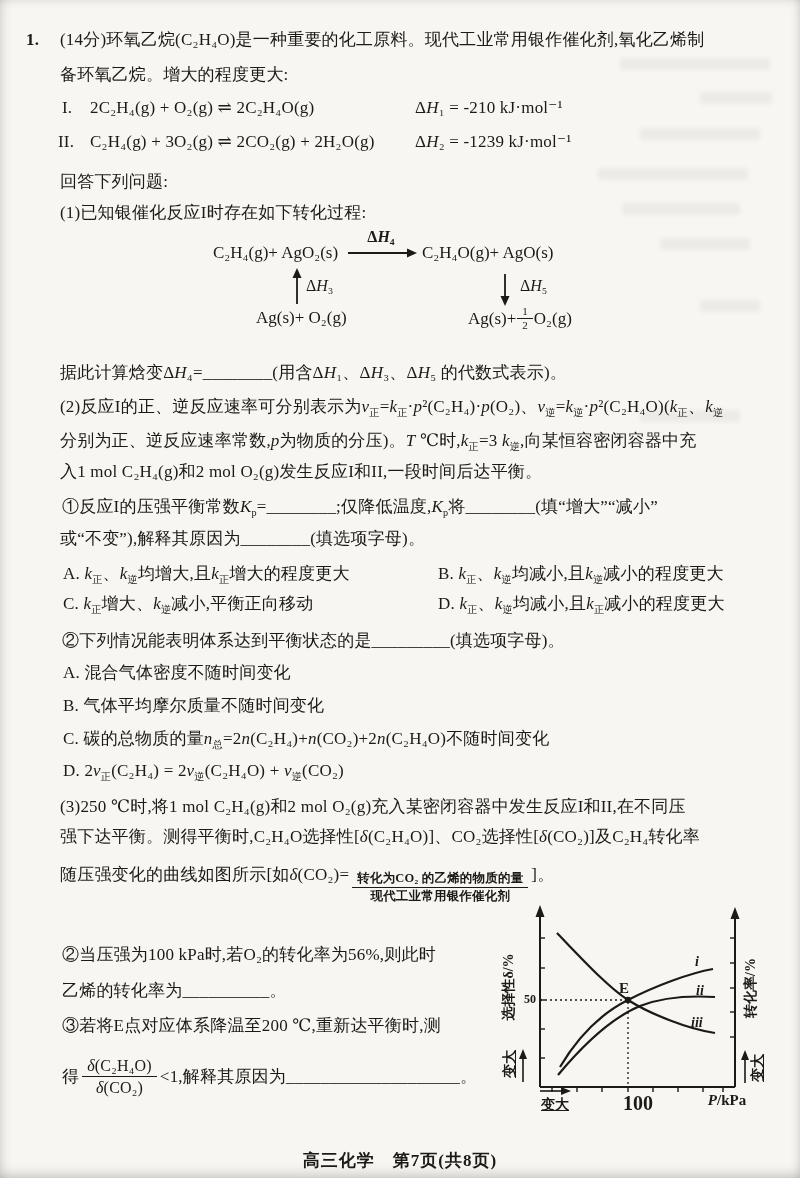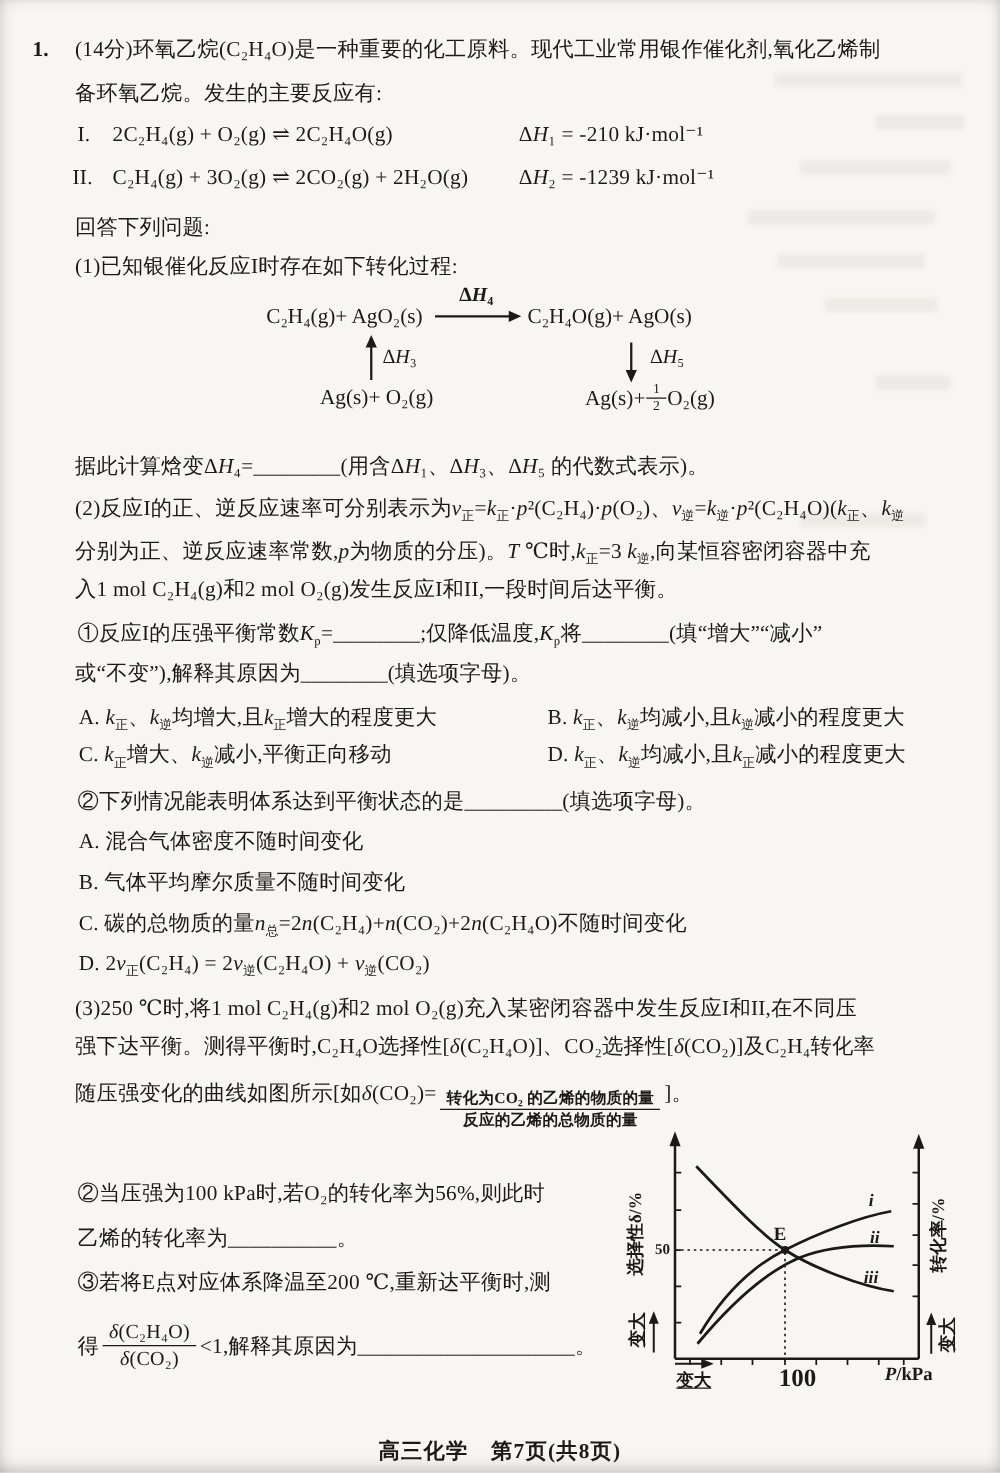--- a/index.html
+++ b/index.html
@@ -38,21 +38,21 @@
   <div class="noise" style="left:700px;top:92px;width:72px;height:12px;"></div>
   <div class="noise" style="left:640px;top:128px;width:120px;height:12px;"></div>
   <div class="noise" style="left:598px;top:168px;width:150px;height:12px;"></div>
   <div class="noise" style="left:622px;top:203px;width:118px;height:12px;"></div>
   <div class="noise" style="left:660px;top:238px;width:90px;height:12px;"></div>
   <div class="noise" style="left:700px;top:300px;width:60px;height:12px;"></div>
   <div class="noise" style="left:640px;top:410px;width:100px;height:12px;"></div>
 
   <div class="line bold" style="left:26px;top:28px;">1.</div>
   <div class="line" style="left:60px;top:28px;">(14分)环氧乙烷(C₂H₄O)是一种重要的化工原料。现代工业常用银作催化剂,氧化乙烯制</div>
-  <div class="line" style="left:60px;top:63px;">备环氧乙烷。发生的主要反应有:</div>
+  <div class="line" style="left:60px;top:63px;">备环氧乙烷。增大的程度更大:</div>
 
   <div class="line" style="left:62px;top:96px;">I.</div>
   <div class="line" style="left:90px;top:96px;">2C₂H₄(g) + O₂(g) ⇌ 2C₂H₄O(g)</div>
   <div class="line" style="left:415px;top:96px;">Δ<i>H</i>₁ = -210 kJ·mol⁻¹</div>
   <div class="line" style="left:58px;top:130px;">II.</div>
   <div class="line" style="left:90px;top:130px;">C₂H₄(g) + 3O₂(g) ⇌ 2CO₂(g) + 2H₂O(g)</div>
   <div class="line" style="left:415px;top:130px;">Δ<i>H</i>₂ = -1239 kJ·mol⁻¹</div>
 
   <div class="line" style="left:60px;top:170px;">回答下列问题:</div>
   <div class="line" style="left:60px;top:201px;">(1)已知银催化反应I时存在如下转化过程:</div>
@@ -100,21 +100,21 @@
   <div class="line" style="left:63px;top:694px;">B. 气体平均摩尔质量不随时间变化</div>
   <div class="line" style="left:63px;top:727px;">C. 碳的总物质的量<i>n</i><sub>总</sub>=2<i>n</i>(C₂H₄)+<i>n</i>(CO₂)+2<i>n</i>(C₂H₄O)不随时间变化</div>
   <div class="line" style="left:63px;top:759px;">D. 2<i>v</i><sub>正</sub>(C₂H₄) = 2<i>v</i><sub>逆</sub>(C₂H₄O) + <i>v</i><sub>逆</sub>(CO₂)</div>
 
   <div class="line" style="left:60px;top:795px;">(3)250 ℃时,将1 mol C₂H₄(g)和2 mol O₂(g)充入某密闭容器中发生反应I和II,在不同压</div>
   <div class="line" style="left:60px;top:825px;">强下达平衡。测得平衡时,C₂H₄O选择性[<i>δ</i>(C₂H₄O)]、CO₂选择性[<i>δ</i>(CO₂)]及C₂H₄转化率</div>
   <div class="line" style="left:60px;top:852px;height:44px;display:flex;align-items:center;">
     <span>随压强变化的曲线如图所示[如<i>δ</i>(CO₂)=</span>
     <span class="frac small">
       <span class="num">转化为CO₂ 的乙烯的物质的量</span>
-      <span class="den">反应的乙烯的总物质的量</span>
+      <span class="den">现代工业常用银作催化剂</span>
     </span>
     <span>]。</span>
   </div>
 
   <div class="line" style="left:62px;top:943px;">②当压强为100 kPa时,若O₂的转化率为56%,则此时</div>
   <div class="line" style="left:62px;top:979px;">乙烯的转化率为__________。</div>
   <div class="line" style="left:62px;top:1014px;">③若将E点对应体系降温至200 ℃,重新达平衡时,测</div>
   <div class="line" style="left:62px;top:1048px;height:56px;display:flex;align-items:center;">
     <span>得</span>
     <span class="frac mid">

